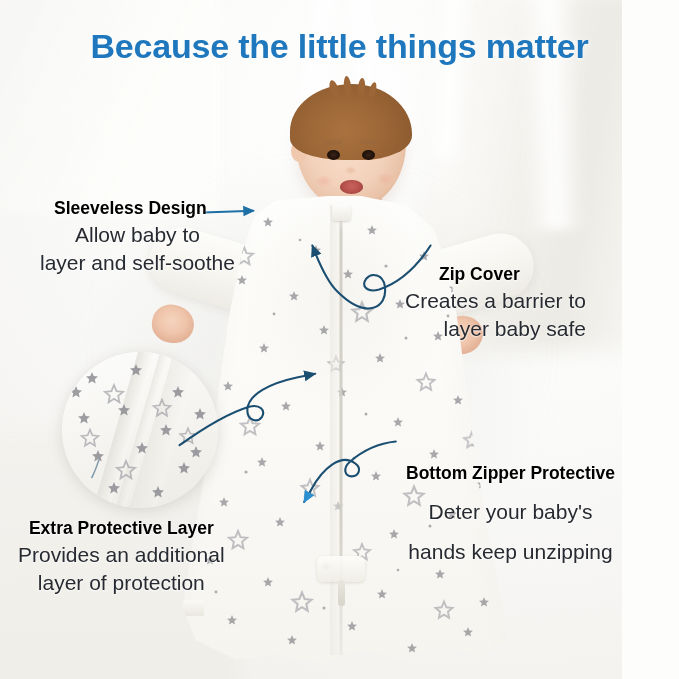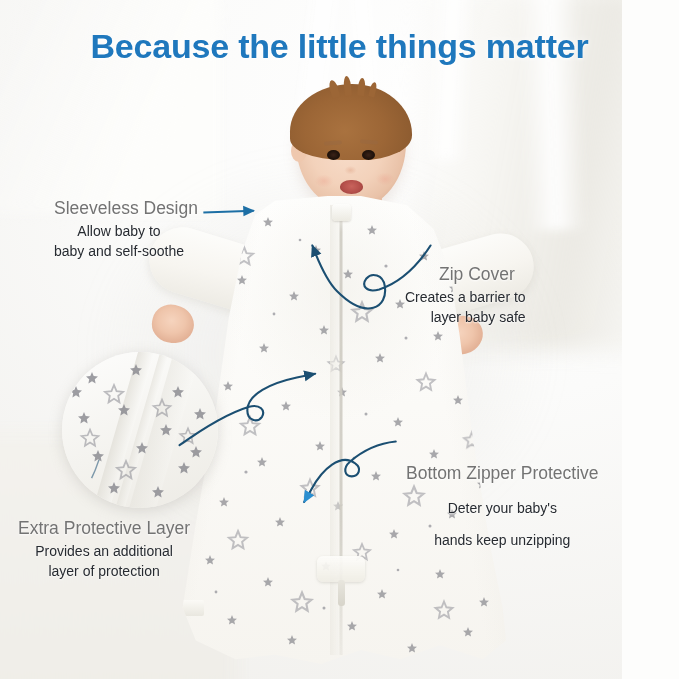--- a/index.html
+++ b/index.html
@@ -222,26 +222,26 @@
     text-align:center;
     font-size:34px;
     font-weight:700;
     letter-spacing:-.2px;
     color:#1f78bd;
     text-shadow:0 1px 2px rgba(255,255,255,.85), 0 0 8px rgba(255,255,255,.7);
   }
 
   .callout { position:absolute; }
   .callout .c-title {
-    font-size:17.5px; font-weight:400; color:#737373;
+    font-size:17.5px; font-weight:700; color:#000000;
     text-shadow:0 1px 2px rgba(255,255,255,.9);
     white-space:nowrap;
   }
   .callout .c-body {
-    font-size:14px; font-weight:400; color:#272b31; line-height:1.16;
+    font-size:21px; font-weight:400; color:#272b31; line-height:1.16;
     text-shadow:0 1px 2px rgba(255,255,255,.9);
     white-space:nowrap;
   }
 
   .co-sleeveless { left:40px; top:198px; }
   .co-sleeveless .c-title { text-align:left; padding-left:14px; }
   .co-sleeveless .c-body { text-align:center; margin-top:4px; }
 
   .co-zip { left:405px; top:264px; }
   .co-zip .c-title { text-align:left; padding-left:34px; }
@@ -455,21 +455,21 @@
 
     <path d="M432,482 C412,484 396,492 382,504 C374,511 376,520 384,520
              C392,520 395,511 388,506 C372,494 352,512 340,534 L332,548" stroke="#1b4f72" stroke-width="2.3" fill="none" stroke-linecap="round" marker-end="url(#ah-light)"></path>
   </svg>
 
   <div class="headline">Because the little things matter</div>
 
   <div class="callout co-sleeveless">
     <div class="c-title">Sleeveless Design</div>
     <div class="c-body">Allow baby to</div>
-    <div class="c-body">baby and self-soothe</div>
+    <div class="c-body">layer and self-soothe</div>
   </div>
 
   <div class="callout co-zip">
     <div class="c-title">Zip Cover</div>
     <div class="c-body">Creates a barrier to</div>
     <div class="c-body">layer baby safe</div>
   </div>
 
   <div class="callout co-bottom">
     <div class="c-title">Bottom Zipper Protective</div>

